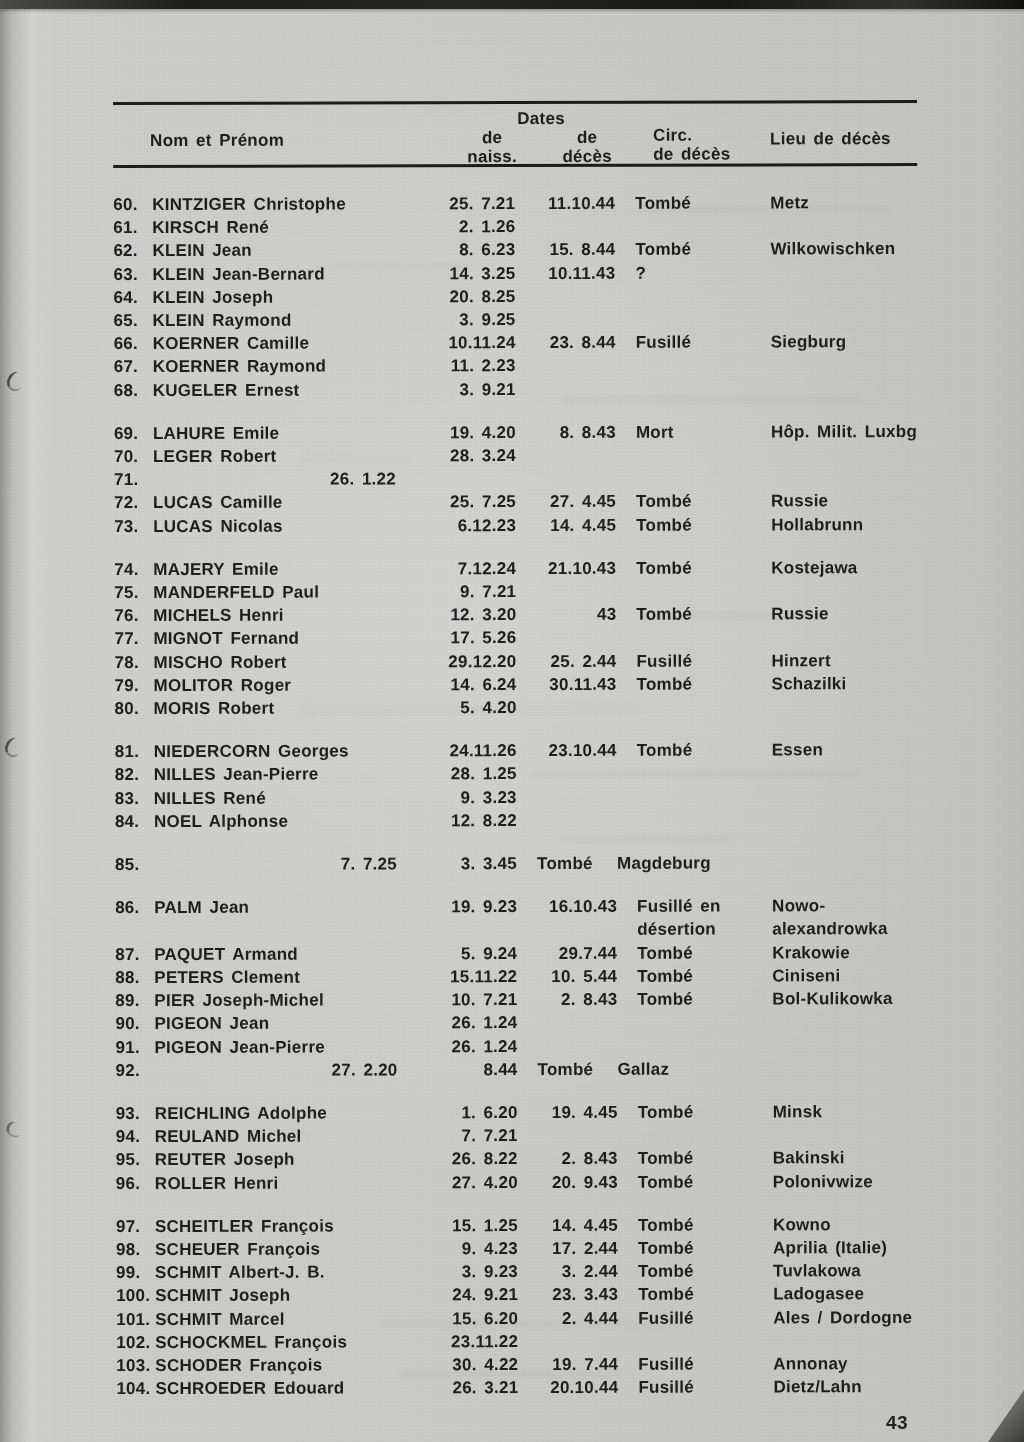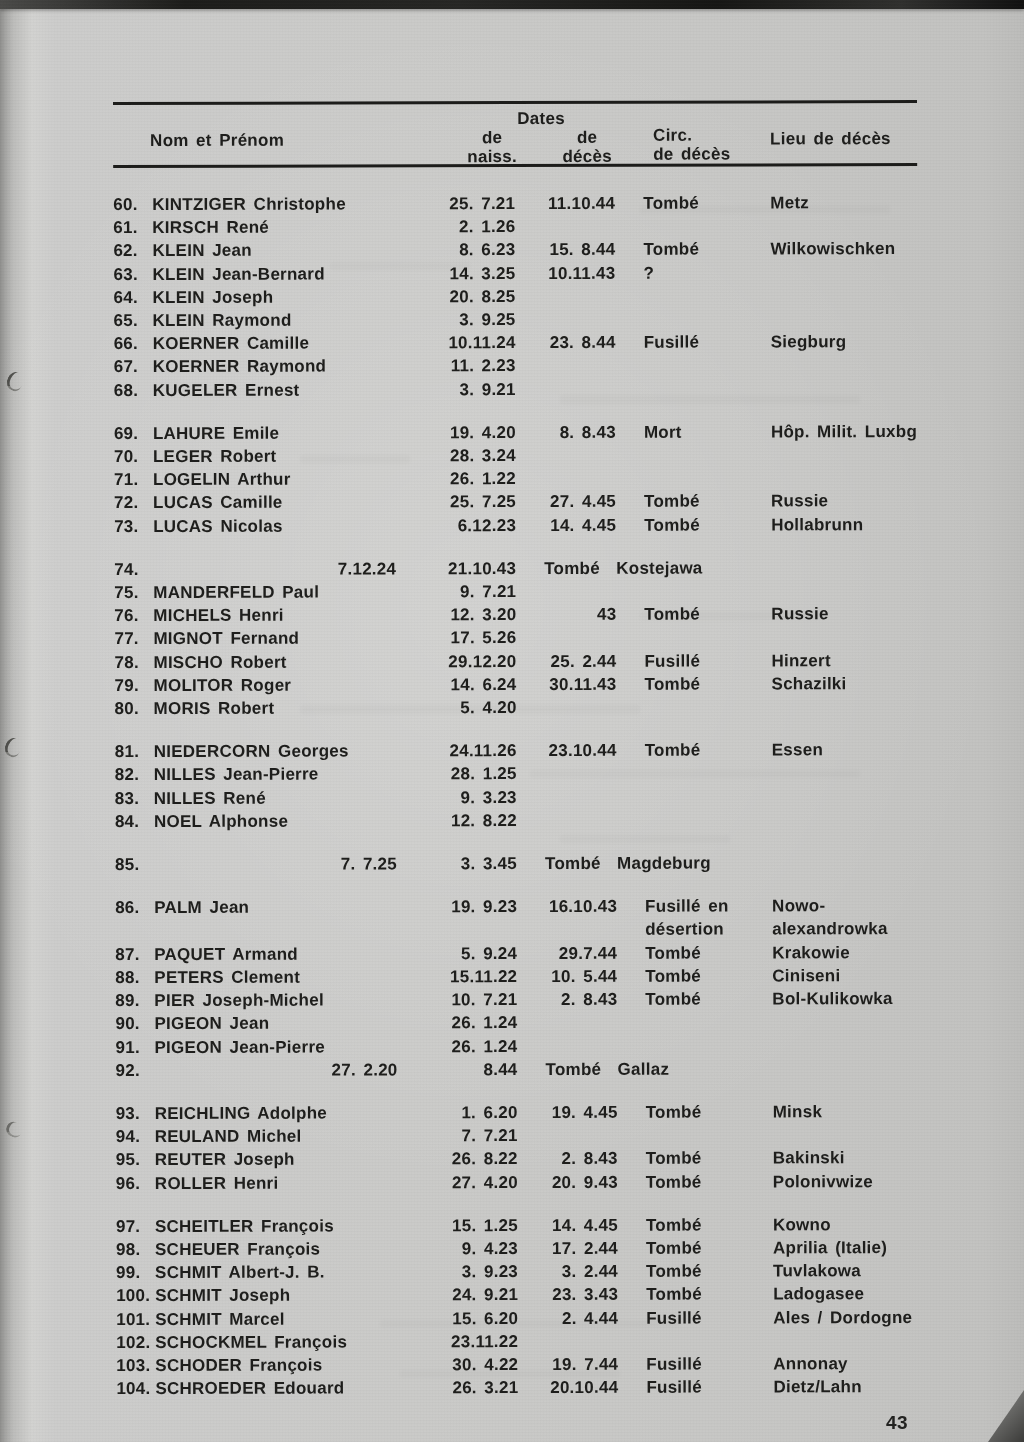--- a/index.html
+++ b/index.html
@@ -65,21 +65,21 @@
   .group:first-child{margin-top:0;}
   .row{
     display:grid;
     grid-template-columns:30px 252px 120px 100px 155px 147px;
     line-height:23.2px;
   }
   .cell{white-space:pre-line;}
   .cell.num{text-align:left;}
   .cell.name{padding-left:9px;}
   .cell.naiss,.cell.deces{text-align:right;font-variant-numeric:tabular-nums;}
-  .cell.circ{padding-left:28px;}
+  .cell.circ{padding-left:20px;}
   .page-number{
     position:absolute;left:886px;top:1412px;
     font-weight:bold;font-size:19px;color:#222220;letter-spacing:.5px;
   }
 </style>
 </head>
 <body>
 
 <div class="scan"></div>
 <div class="topbar"></div>
@@ -198,21 +198,20 @@
         <div class="row">
     <span class="cell num">70.</span>
     <span class="cell name">LEGER Robert</span>
     <span class="cell naiss">28. 3.24</span>
     <span class="cell deces"></span>
     <span class="cell circ"></span>
     <span class="cell lieu"></span>
   </div>
         <div class="row">
     <span class="cell num">71.</span>
-    <span class="cell name">LOGELIN Arthur</span>
     <span class="cell naiss">26. 1.22</span>
     <span class="cell deces"></span>
     <span class="cell circ"></span>
     <span class="cell lieu"></span>
   </div>
         <div class="row">
     <span class="cell num">72.</span>
     <span class="cell name">LUCAS Camille</span>
     <span class="cell naiss">25. 7.25</span>
     <span class="cell deces">27. 4.45</span>
@@ -224,20 +223,21 @@
     <span class="cell name">LUCAS Nicolas</span>
     <span class="cell naiss">6.12.23</span>
     <span class="cell deces">14. 4.45</span>
     <span class="cell circ">Tombé</span>
     <span class="cell lieu">Hollabrunn</span>
   </div>
       </div>
       <div class="group">
         <div class="row">
     <span class="cell num">74.</span>
+    <span class="cell name">MAJERY Emile</span>
     <span class="cell naiss">7.12.24</span>
     <span class="cell deces">21.10.43</span>
     <span class="cell circ">Tombé</span>
     <span class="cell lieu">Kostejawa</span>
   </div>
         <div class="row">
     <span class="cell num">75.</span>
     <span class="cell name">MANDERFELD Paul</span>
     <span class="cell naiss">9. 7.21</span>
     <span class="cell deces"></span>

